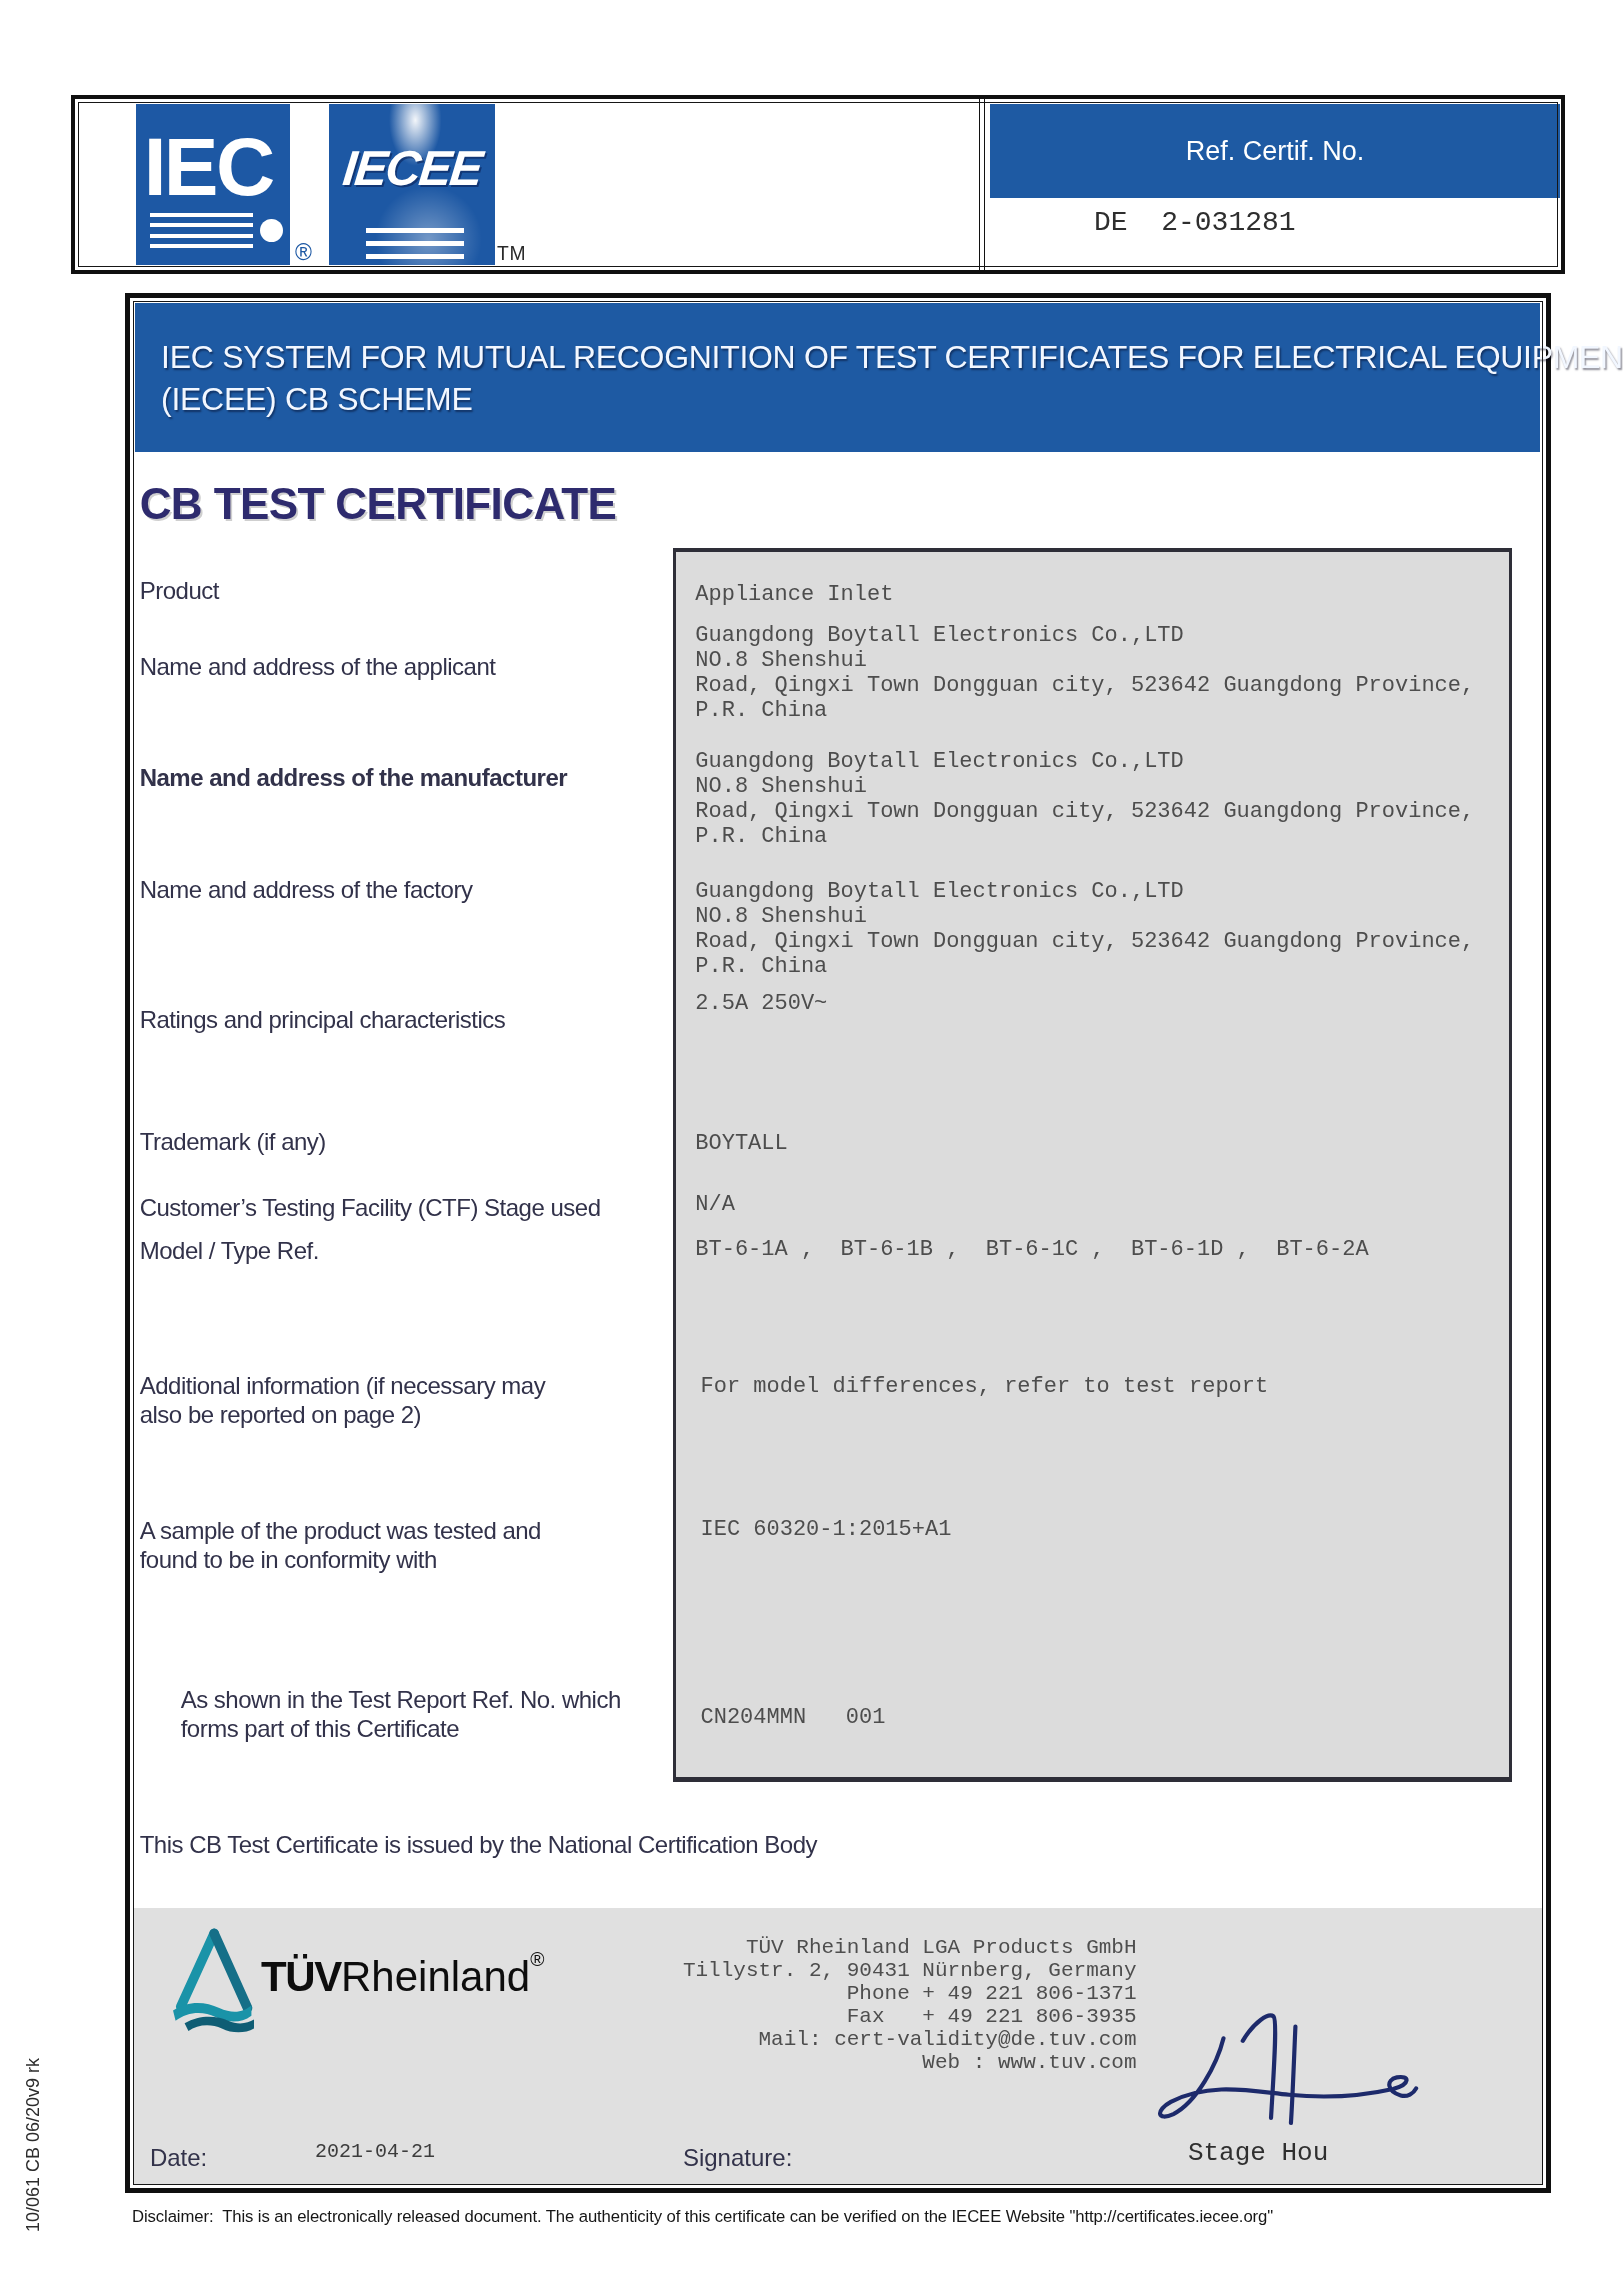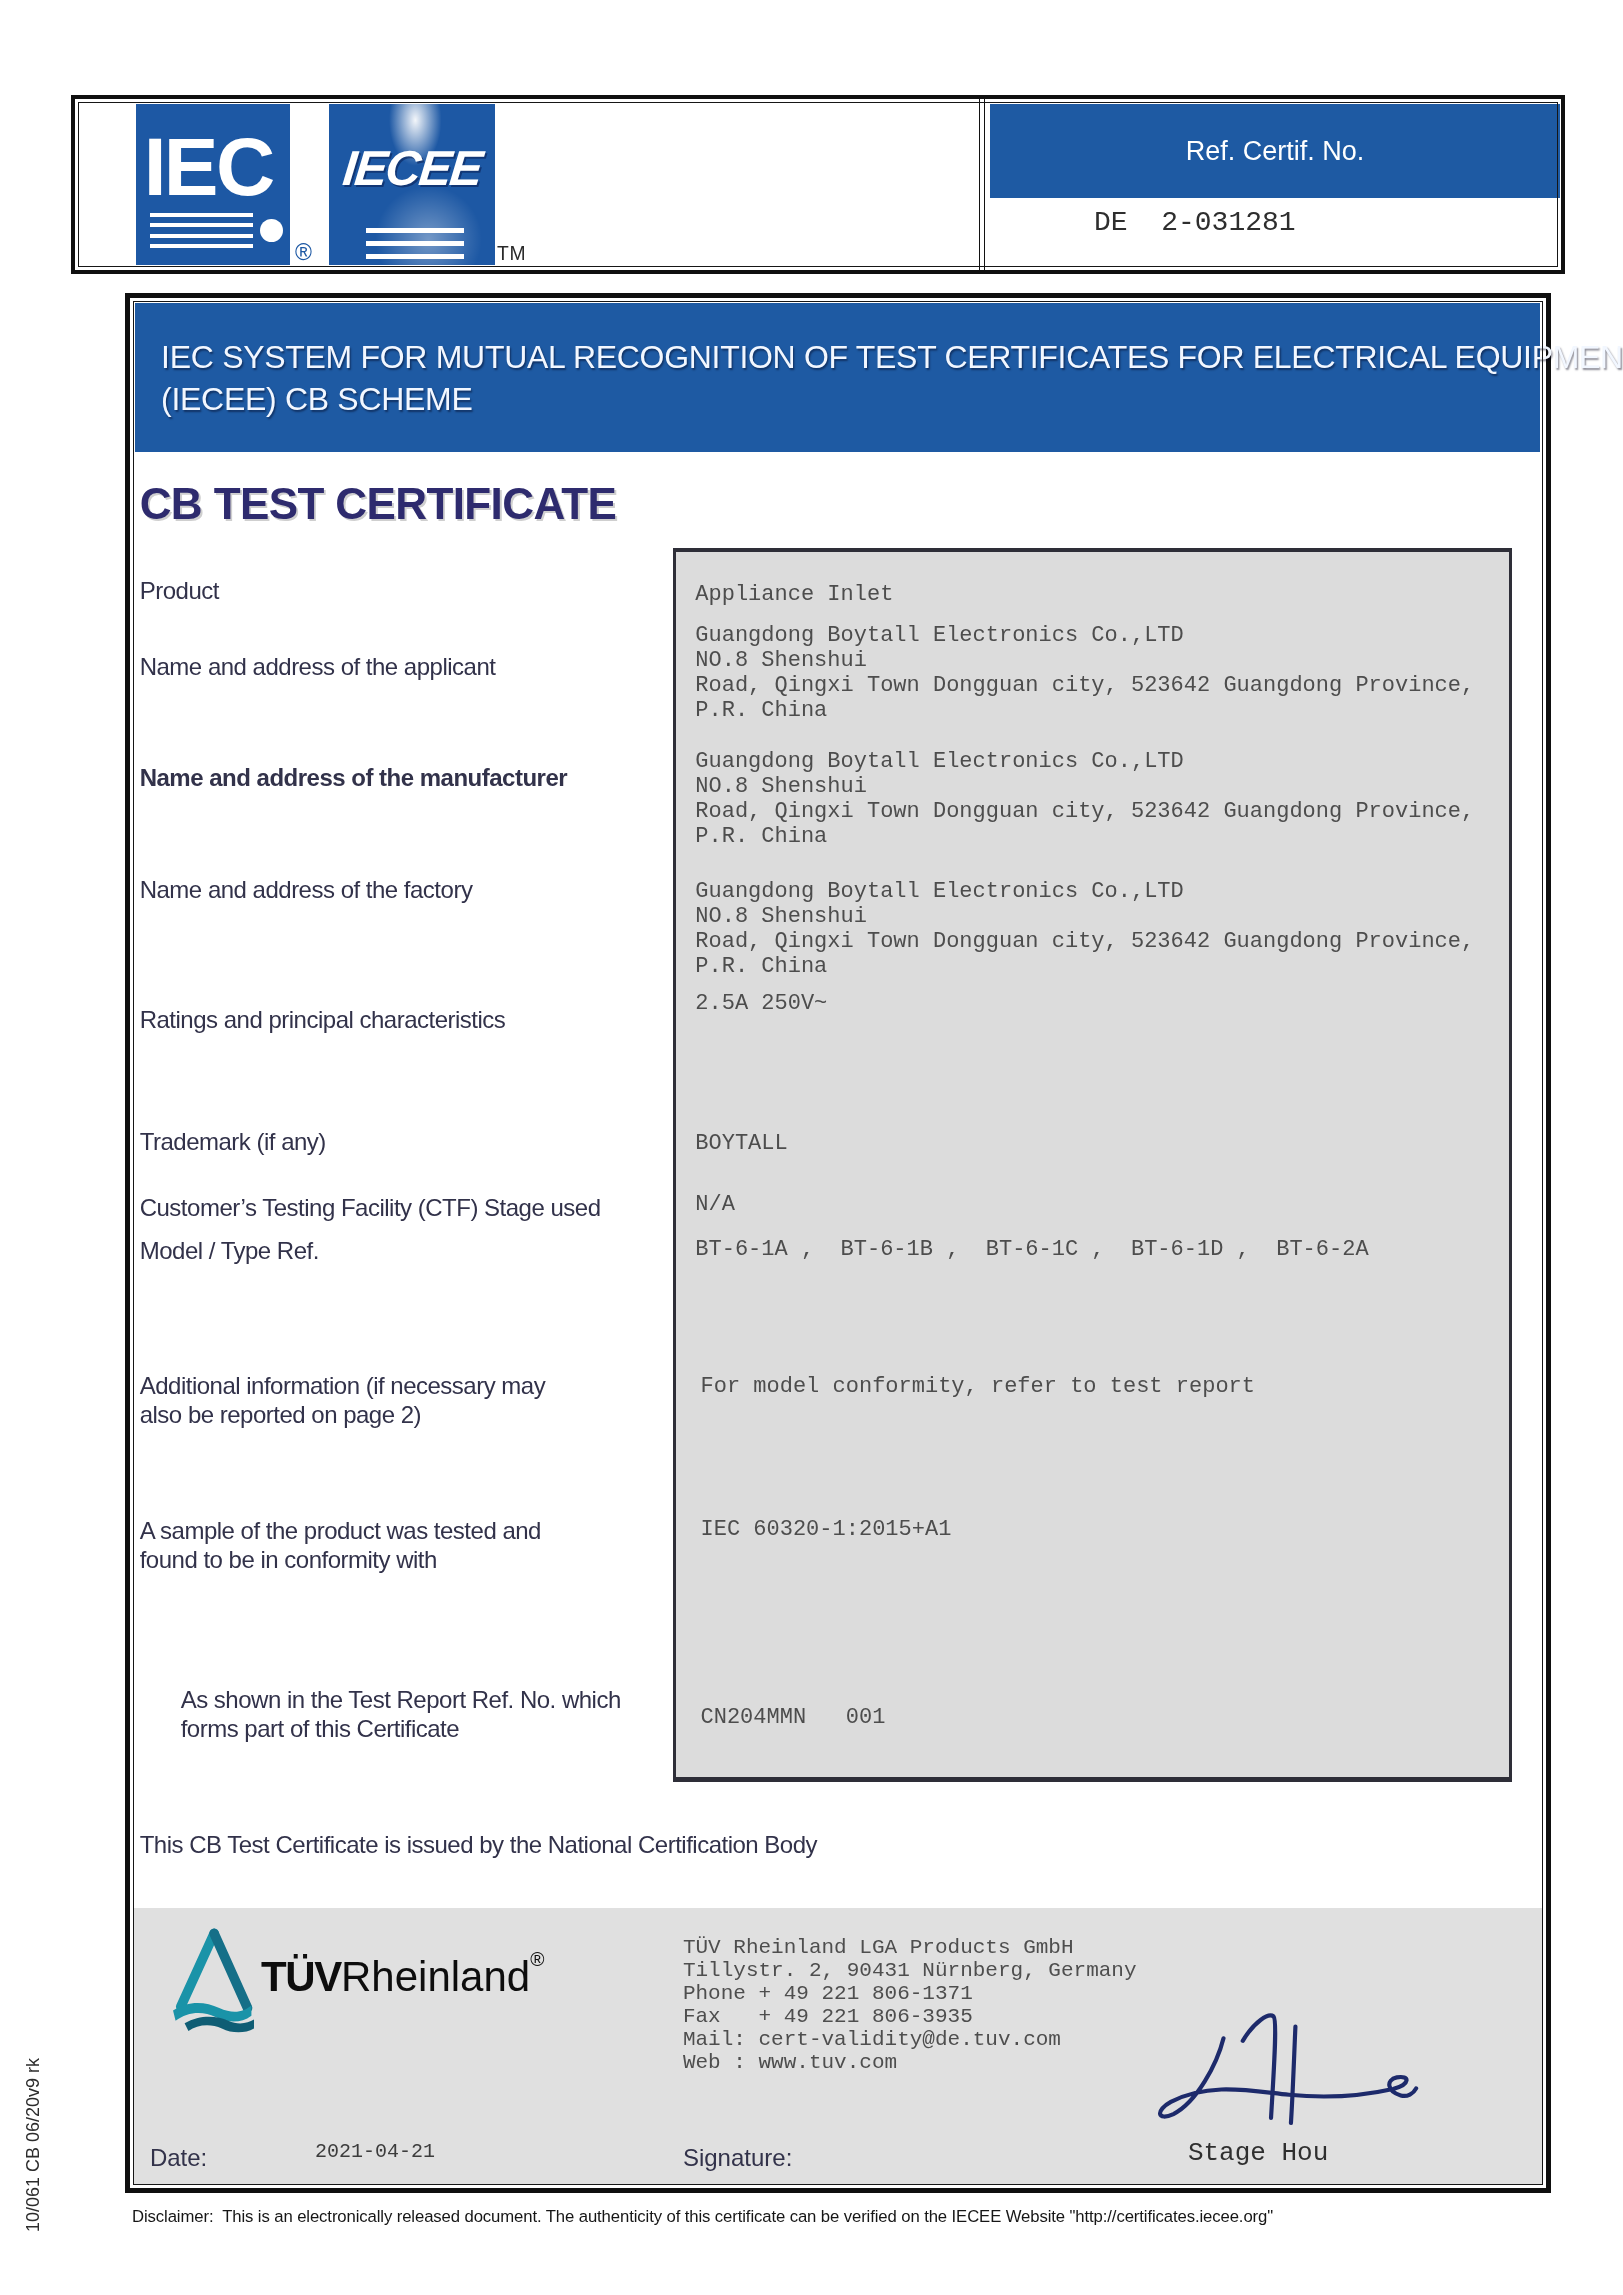--- a/index.html
+++ b/index.html
@@ -59,21 +59,21 @@
     border:3.2px solid #2e2e38; border-top-width:4.5px; border-bottom-width:5.8px; box-sizing:border-box; }
   .value { position:absolute; left:19.3px; font-family:"Liberation Mono","DejaVu Sans Mono",monospace;
     font-size:22px; color:#4d4d4d; line-height:25px; white-space:pre; }
   .fv-0 { top:30px; } .fv-1 { top:71px; } .fv-2 { top:197px; } .fv-3 { top:327px; }
   .fv-4 { top:439px; } .fv-5 { top:579px; } .fv-6 { top:640px; } .fv-7 { top:685px; }
   .fv-8 { top:822px; left:24.5px; } .fv-9 { top:965px; left:24.5px; } .fv-10 { top:1153px; left:24.5px; }
 
   .issued { position:absolute; left:9.7px; top:1533px; font-size:24px; color:#32324a; letter-spacing:-0.5px; }
 
   
-  .footer-band { position:absolute; left:3.9px; top:1610px; width:1408px; height:276px; background:#e0e0e0; }
+  .footer-band { position:absolute; left:3.9px; top:1610px; width:1408px; height:276px; background:#e0e0e0;text-align:right; }
   .tuv-logo { position:absolute; left:31px; top:19.3px; }
   .tuv-wordmark { position:absolute; left:127px; top:42px; color:#0d0d0d; font-size:42px; line-height:1; white-space:nowrap; }
   .tuv-bold { font-weight:bold; letter-spacing:-1.3px; }
   .tuv-reg { font-size:19.3px; vertical-align:24.5px; }
   .contact { position:absolute; left:549px; top:28px; font-family:"Liberation Mono","DejaVu Sans Mono",monospace;
     font-size:21px; line-height:23px; color:#4e4e4e; white-space:pre; }
   .sig-svg { position:absolute; left:1007px; top:102px; }
   .date-label { position:absolute; left:16px; top:236px; font-size:24px; color:#32324a; }
   .date-value { position:absolute; left:181px; top:232px; font-family:"Liberation Mono","DejaVu Sans Mono",monospace;
     font-size:20px; color:#3c3c3c; }
@@ -145,21 +145,21 @@
 Road, Qingxi Town Dongguan city, 523642 Guangdong Province,
 P.R. China</div>
       <div class="value fv-3">Guangdong Boytall Electronics Co.,LTD
 NO.8 Shenshui
 Road, Qingxi Town Dongguan city, 523642 Guangdong Province,
 P.R. China</div>
       <div class="value fv-4">2.5A 250V~</div>
       <div class="value fv-5">BOYTALL</div>
       <div class="value fv-6">N/A</div>
       <div class="value fv-7">BT-6-1A ,  BT-6-1B ,  BT-6-1C ,  BT-6-1D ,  BT-6-2A</div>
-      <div class="value fv-8">For model conformity, refer to test report</div>
+      <div class="value fv-8">For model differences, refer to test report</div>
       <div class="value fv-9">IEC 60320-1:2015+A1</div>
       <div class="value fv-10">CN204MMN   001</div>
     </div>
 
     <div class="issued">This CB Test Certificate is issued by the National Certification Body</div>
 
     <div class="footer-band">
       <svg class="tuv-logo" width="97" height="106" viewBox="0 0 150 165">
         <path d="M76,10 L24,124" stroke="#1a93a8" stroke-width="15" fill="none" stroke-linecap="round"></path>
         <path d="M76,10 L128,126" stroke="#156f88" stroke-width="15" fill="none" stroke-linecap="round"></path>

